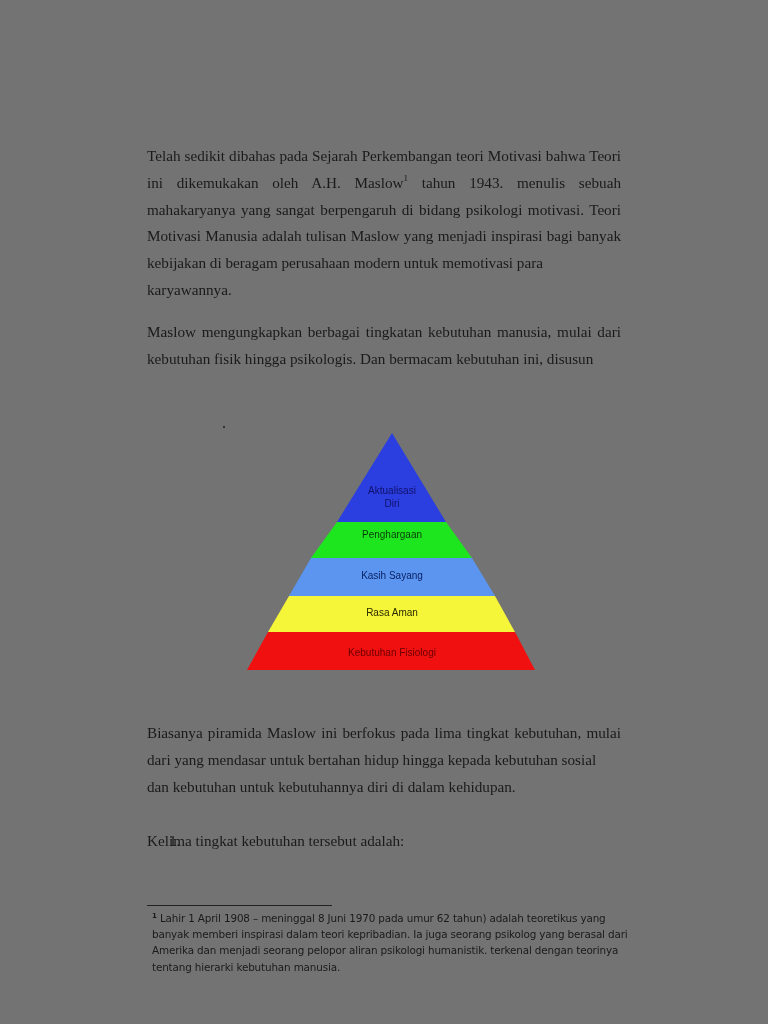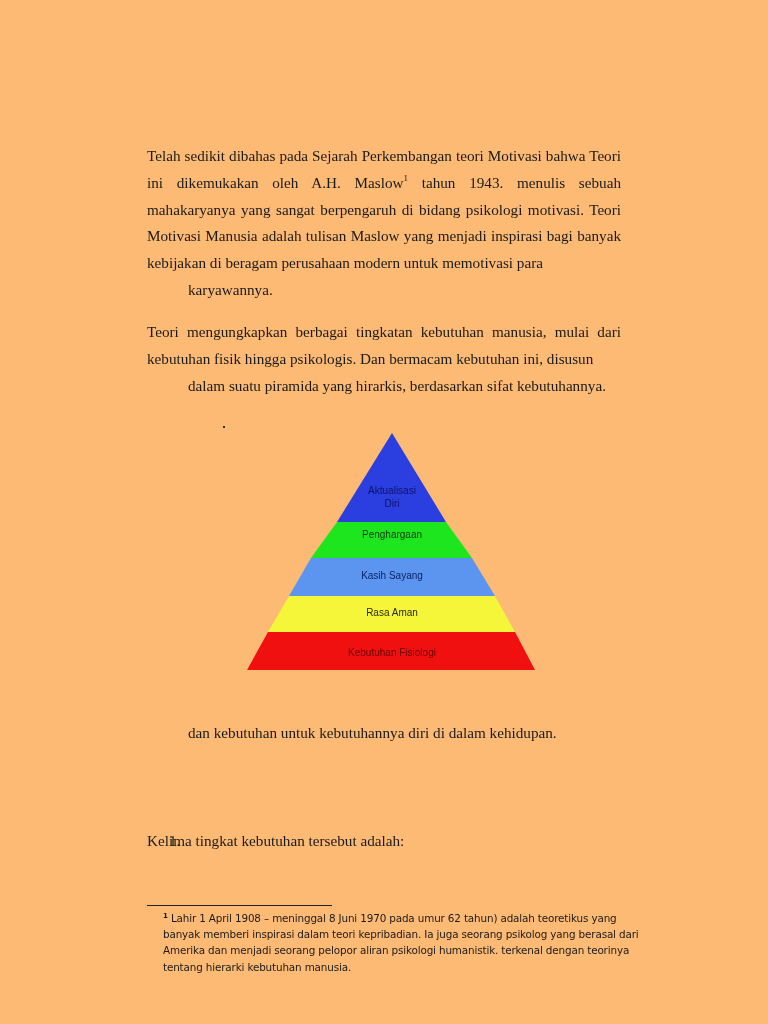--- a/index.html
+++ b/index.html
@@ -12,34 +12,33 @@
       height: 1024px;
       position: relative;
       overflow: hidden;
       font-family: "Liberation Serif", "DejaVu Serif", serif;
       color: #1a1a1a;
     }
     .page {
       position: absolute;
       left: 0; top: 0;
       width: 768px; height: 1024px;
-      background: #fdba74;
+      background: #737373;
     }
     .para {
       position: absolute;
       left: 147px;
       width: 474px;
       font-size: 15.2px;
       line-height: 26.8px;
       text-align: justify;
       margin: 0;
     }
     .para .last {
       display: block;
-      margin-left: 41px;
     }
     sup.fnref {
       font-size: 9px;
       vertical-align: 7px;
       line-height: 0;
     }
     #p1 { top: 143px; }
     #p2 { top: 319px; }
     #p3 { top: 720px; }
     #p4 { top: 828px; }
@@ -89,21 +88,21 @@
     .footnote-rule {
       position: absolute;
       left: 147px;
       top: 905px;
       width: 185px;
       height: 1px;
       background: #222;
     }
     .footnote {
       position: absolute;
-      left: 163px;
+      left: 152px;
       top: 910px;
       width: 480px;
       font-family: "DejaVu Sans", "Liberation Sans", sans-serif;
       font-size: 10.4px;
       line-height: 16.2px;
       color: #1a1a1a;
       margin: 0;
       letter-spacing: -0.15px;
     }
     .footnote sup {
@@ -113,42 +112,42 @@
       font-weight: bold;
     }
   </style>
 </head>
 <body>
 
 <div class="page">
 
   <p class="para" id="p1"><span>Telah sedikit dibahas pada Sejarah Perkembangan teori Motivasi bahwa Teori ini dikemukakan oleh A.H. Maslow</span><sup class="fnref">1</sup><span> tahun 1943. menulis sebuah mahakaryanya yang sangat berpengaruh di bidang psikologi motivasi. Teori Motivasi Manusia adalah tulisan Maslow yang menjadi inspirasi bagi banyak kebijakan di beragam perusahaan modern untuk memotivasi para</span><span class="last">karyawannya.</span></p>
 
-  <p class="para" id="p2"><span>Teori mengungkapkan berbagai tingkatan kebutuhan manusia, mulai dari kebutuhan fisik hingga psikologis. Dan bermacam kebutuhan ini, disusun</span><span class="last">dalam suatu piramida yang hirarkis, berdasarkan sifat kebutuhannya.</span></p>
+  <p class="para" id="p2"><span>Maslow mengungkapkan berbagai tingkatan kebutuhan manusia, mulai dari kebutuhan fisik hingga psikologis. Dan bermacam kebutuhan ini, disusun</span></p>
 
   <div class="dot"></div>
 
   <div class="pyramid">
     <svg width="300" height="246" viewBox="0 0 300 246" xmlns="http://www.w3.org/2000/svg">
 
       <polygon id="lv0" points="150,5 204,94 95,94" fill="#2b3fe0"></polygon>
       <polygon id="lv1" points="95,94 204,94 230,130 69,130" fill="#1ee61e"></polygon>
       <polygon id="lv2" points="69,130 230,130 253,168 47,168" fill="#5b95f0"></polygon>
       <polygon id="lv3" points="47,168 253,168 273,204 26,204" fill="#f5f53a"></polygon>
       <polygon id="lv4" points="26,204 273,204 293,242 5,242" fill="#f01010"></polygon>
       <text class="pyr-label" x="150" y="66" text-anchor="middle" fill="#10106a">Aktualisasi</text>
       <text class="pyr-label" x="150" y="79" text-anchor="middle" fill="#10106a">Diri</text>
       <text class="pyr-label" x="150" y="110" text-anchor="middle" fill="#0a3a0a">Penghargaan</text>
       <text class="pyr-label" x="150" y="151" text-anchor="middle" fill="#0a1f60">Kasih Sayang</text>
       <text class="pyr-label" x="150" y="188" text-anchor="middle" fill="#2a2a00">Rasa Aman</text>
       <text class="pyr-label" x="150" y="228" text-anchor="middle" fill="#6a0000">Kebutuhan Fisiologi</text>
     </svg>
   </div>
 
-  <p class="para" id="p3"><span class="last">dan kebutuhan untuk kebutuhannya diri di dalam kehidupan.</span></p>
+  <p class="para" id="p3"><span>Biasanya piramida Maslow ini berfokus pada lima tingkat kebutuhan, mulai dari yang mendasar untuk bertahan hidup hingga kepada kebutuhan sosial</span><span class="last">dan kebutuhan untuk kebutuhannya diri di dalam kehidupan.</span></p>
 
   <p class="para" id="p4"><span>Kelima tingkat kebutuhan tersebut adalah:</span></p>
 
   <ol class="list">
     <li>
       <span class="num">1.</span>
     </li>
   </ol>
 
   <div class="footnote-rule"></div>

